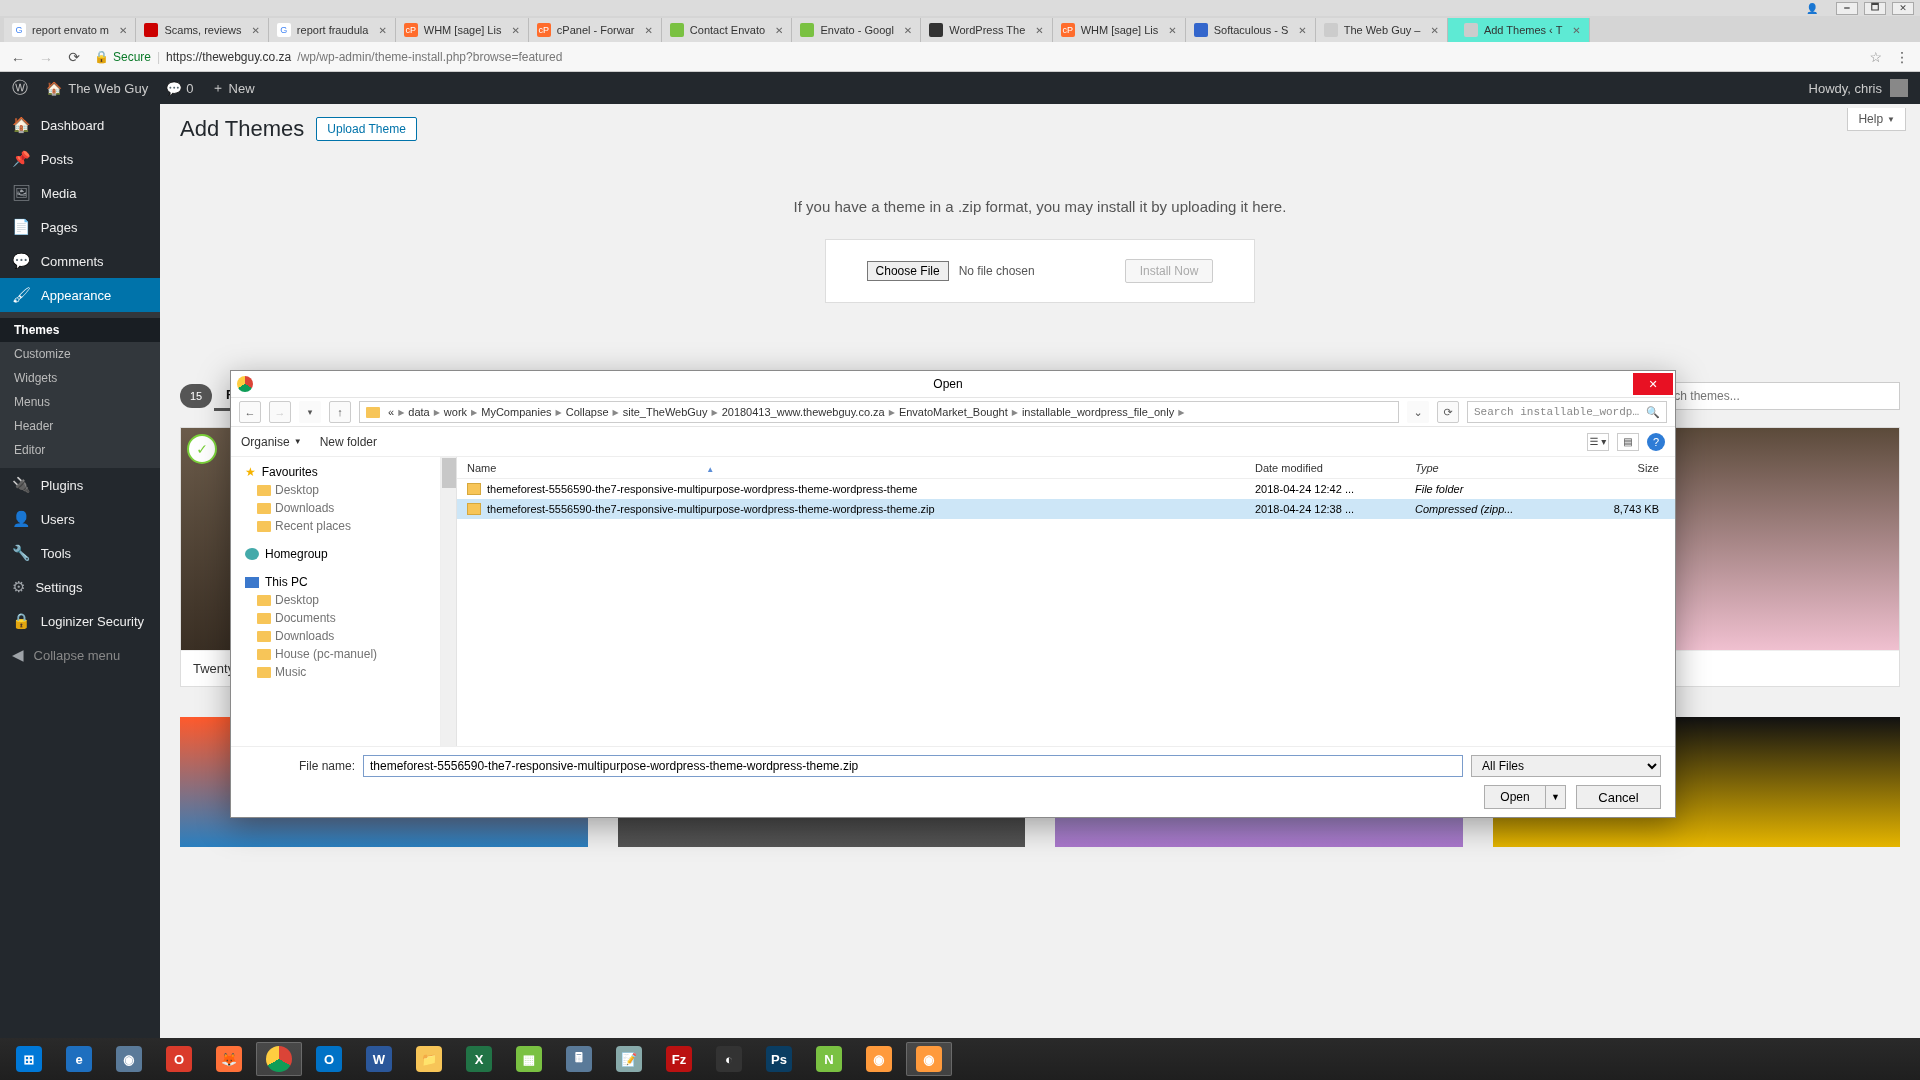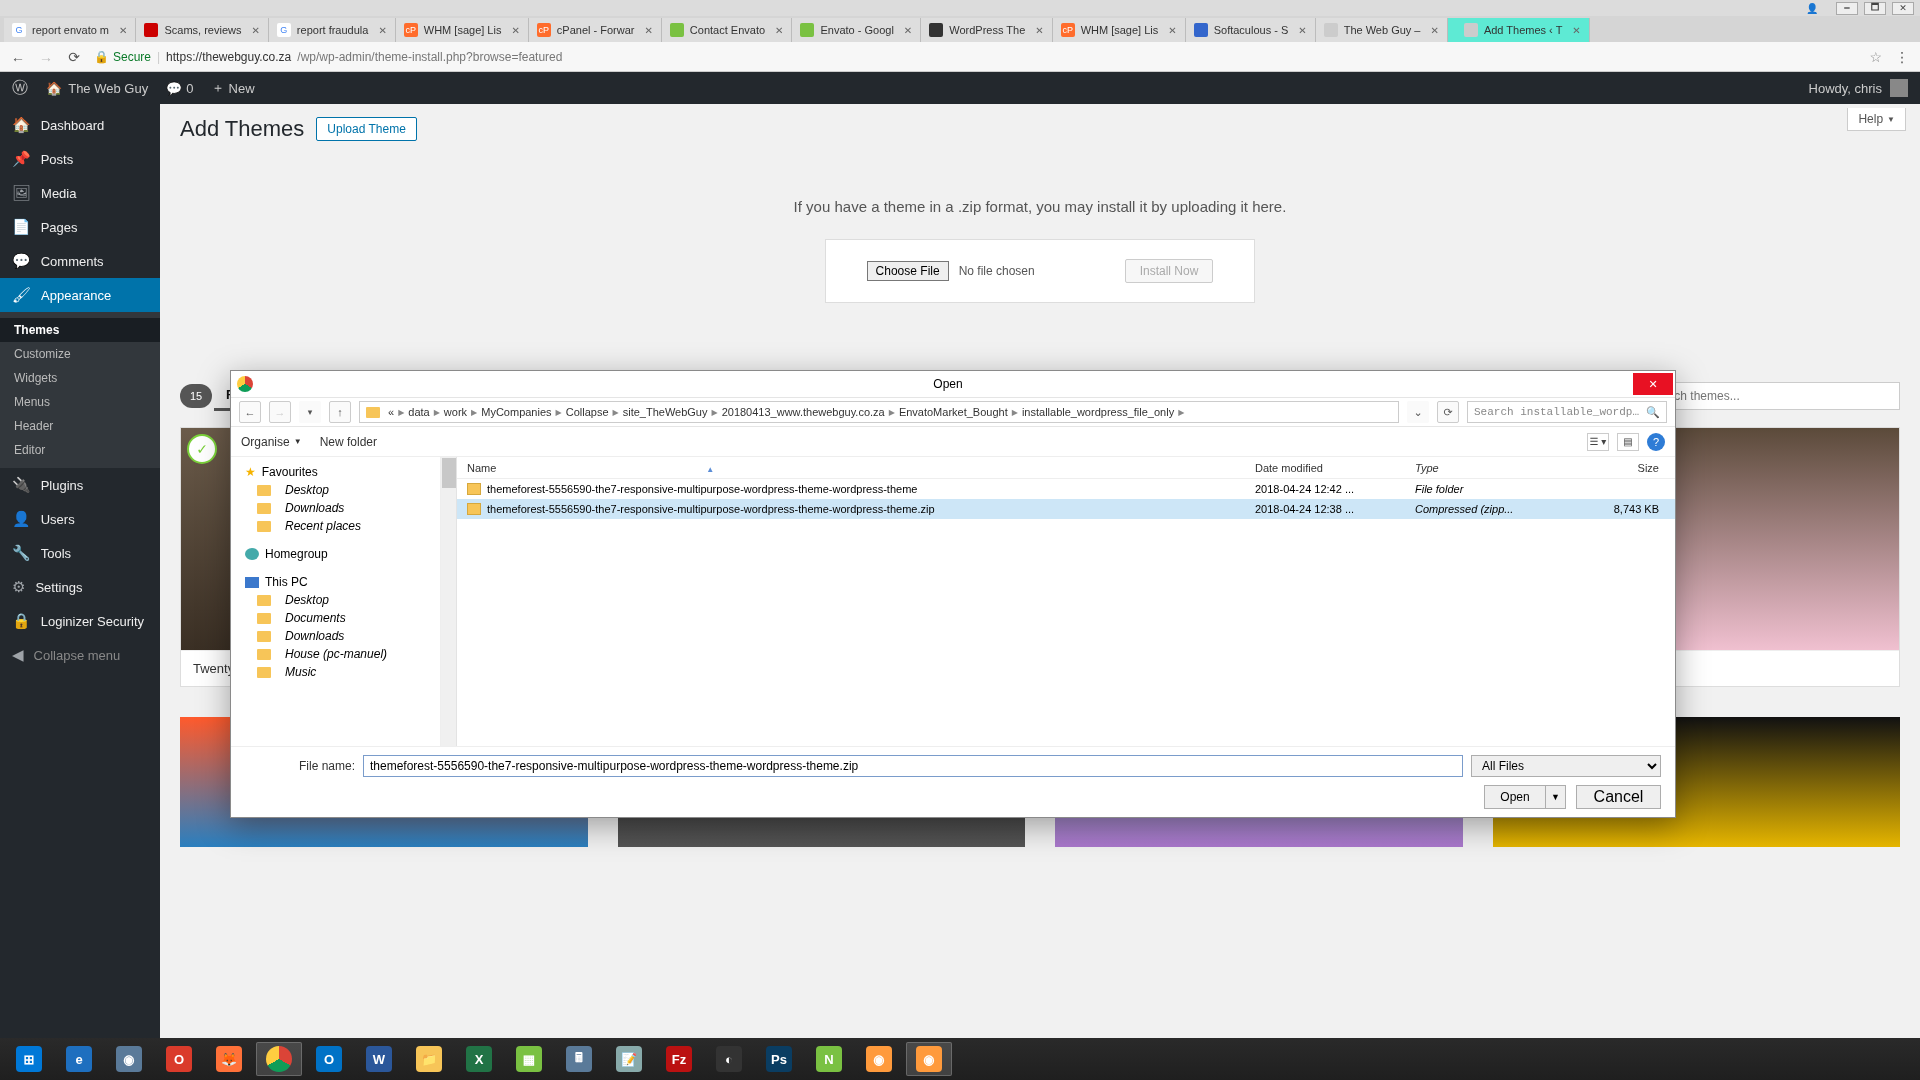--- a/index.html
+++ b/index.html
@@ -77,21 +77,21 @@
 .crumbs .sep { color:#888; font-size:8px; }
 .crumb-folder { width:14px; height:11px; background:#f7c558; border-radius:1px; margin-right:4px; flex:none;}
 .dlg-search { width:200px; height:22px; border:1px solid #ccc; display:flex; align-items:center; padding:0 6px; gap:6px; color:#888;}
 .dlg-toolbar { height:30px; display:flex; align-items:center; padding:0 10px; gap:18px; font-size:12px; color:#333; border-bottom:1px solid #eee;}
 .view-icons { margin-left:auto; display:flex; gap:8px; align-items:center; }
 .view-btn { width:22px; height:18px; border:1px solid #ccc; display:flex; align-items:center; justify-content:center; font-size:10px; color:#444;}
 .help-q { width:18px; height:18px; border-radius:50%; background:#2e7cd6; color:#fff; font-size:11px; display:flex; align-items:center; justify-content:center; }
 
 .dlg-main { flex:1; display:flex; min-height:0;}
 .dlg-side { width:210px; border-right:1px solid #eee; padding:6px 8px; font-size:12px; overflow: hidden;}
-.ds-item { display:flex; align-items:center; gap:14px; padding:2px 0 2px 18px; color:#000000;font-style:italic; }
+.ds-item { display:flex; align-items:center; gap:4px; padding:2px 0 2px 18px; color:#737373; }
 .ds-group { padding:2px 0 2px 6px; display:flex; align-items:center; gap:6px;}
 .star-ico{ color:#f5b301; }
 .folder-ico { width:14px; height:11px; background:#f7c558; border-radius:1px; display:inline-block;}
 .pc-ico { width:14px; height:11px; background:#3b78cc; display:inline-block;}
 .hg-ico { width:14px; height:12px; border-radius:50%; background:#4aa; display:inline-block;}
 
 .dlg-files { flex:1; display:flex; flex-direction:column; position:relative;}
 .file-head { height:22px; display:flex; align-items:center; font-size:11px; color:#333; border-bottom:1px solid #eee; padding-left:26px; }
 .col-name { flex:1; }
 .col-date { width:160px; }
@@ -103,21 +103,21 @@
 .file-row.sel { background:#cde6f7; }
 .scroll-gutter { position:absolute; top:0; left:0; width:16px; height:100%; background:#f0f0f0; border-right:1px solid #e3e3e3;}
 .scroll-thumb { width:14px; height:30px; background:#c8c8c8; margin:1px; }
 
 .dlg-bottom { border-top:1px solid #eee; padding:8px 14px; display:flex; flex-direction:column; gap:8px; }
 .fn-row { display:flex; align-items:center; gap:8px; font-size:12px; }
 .fn-label { width:110px; text-align:right; color:#333; }
 .fn-input { flex:1; height:22px; border:1px solid #7a9ccb; padding:0 6px; font-size:12px; }
 .type-select { width:190px; height:22px; border:1px solid #adadad; font-size:12px; padding:0 6px;}
 .btn-row { display:flex; justify-content:flex-end; gap:10px; }
-.dlg-btn { width:85px; height:24px; border:1px solid #adadad; background:#efefef; font-size:16px;}
+.dlg-btn { width:85px; height:24px; border:1px solid #adadad; background:#efefef; font-size:13px;}
 .open-split { display:flex; }
 .open-split .main { width:62px; border:1px solid #adadad; background:#efefef; font-size:12px;}
 .open-split .drop { width:20px; border:1px solid #adadad; border-left:none; background:#efefef; font-size:9px;}
 
 
 .taskbar { position:absolute; bottom:0; left:0; right:0; height:42px; background:linear-gradient(#2a2a2a,#1f1f1f); display:flex; align-items:center; padding:0 6px; gap:4px; }
 .task-item { width:46px; height:34px; display:flex; align-items:center; justify-content:center; border-radius:2px; }
 .task-item.active { background:rgba(255,255,255,.15); box-shadow:inset 0 0 0 1px rgba(255,255,255,.2);}
 .ti-ico { width:26px; height:26px; border-radius:4px; display:flex; align-items:center; justify-content:center; font-size:13px; font-weight:bold; color:#fff;}
 </style>

